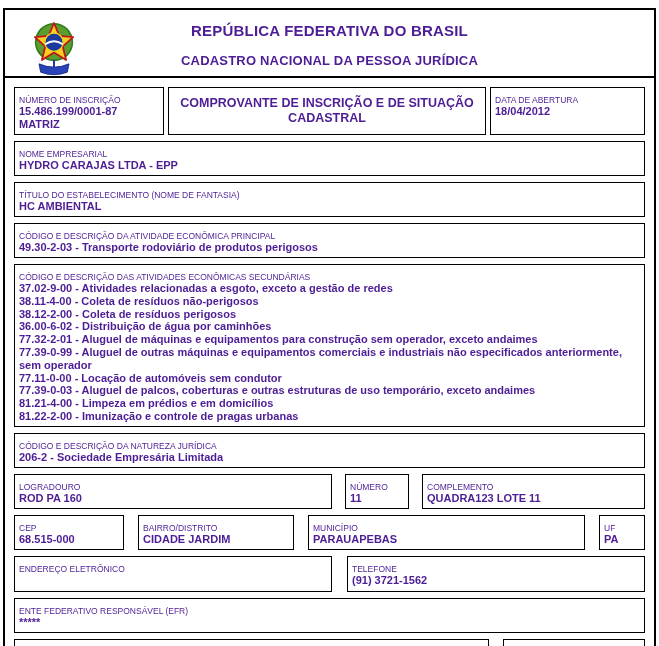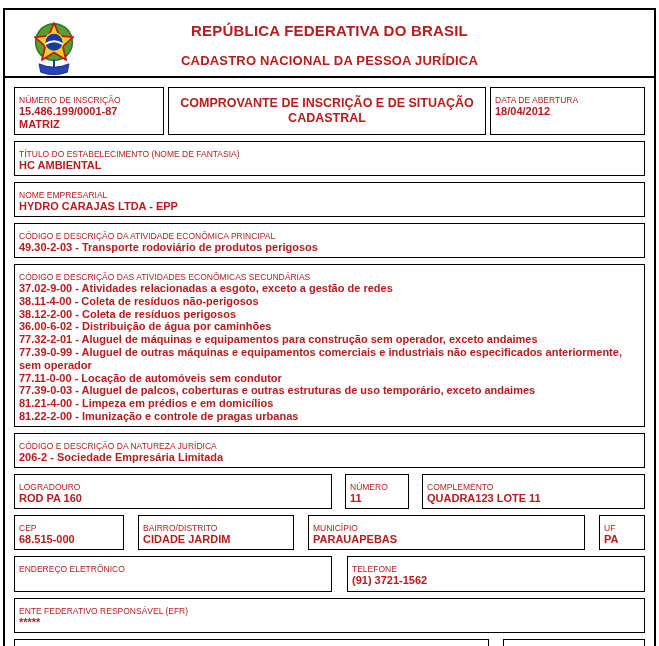--- a/index.html
+++ b/index.html
@@ -1,19 +1,19 @@
 <!DOCTYPE html>
 <html><head>
 <meta charset="utf-8">
 <style>
   * { margin:0; padding:0; box-sizing:border-box; }
   html,body { background:#f0f0f0; }
   .page {
     position:relative; width:659px; height:646px; background:#ffffff;
-    overflow:hidden; font-family:"Liberation Sans", sans-serif; color:#b91c1c;
+    overflow:hidden; font-family:"Liberation Sans", sans-serif; color:#4c1d95;
     margin:0 auto;
   }
   .doc {
     position:absolute; left:3px; top:8px; width:653px; height:720px;
     border:2px solid #000; background:#fff;
   }
   .hdr { position:relative; height:68px; border-bottom:2px solid #000; }
   .logo { position:absolute; left:24px; top:8px; }
   .hdr-titles { text-align:center; padding-top:12px; }
   .t1 { font-size:15px; font-weight:bold; letter-spacing:0.2px; }
@@ -79,29 +79,29 @@
         </div>
         <div class="fbox center-box">COMPROVANTE DE INSCRIÇÃO E DE SITUAÇÃO CADASTRAL</div>
         <div class="fbox w-abertura">
           <div class="lbl">DATA DE ABERTURA</div>
           <div class="val">18/04/2012</div>
         </div>
       </div>
 
       <div class="row">
         <div class="fbox full">
+          <div class="lbl">NOME EMPRESARIAL</div>
+          <div class="val">HYDRO CARAJAS LTDA - EPP</div>
+        </div>
+      </div>
+
+      <div class="row">
+        <div class="fbox full">
           <div class="lbl">TÍTULO DO ESTABELECIMENTO (NOME DE FANTASIA)</div>
           <div class="val">HC AMBIENTAL</div>
-        </div>
-      </div>
-
-      <div class="row">
-        <div class="fbox full">
-          <div class="lbl">NOME EMPRESARIAL</div>
-          <div class="val">HYDRO CARAJAS LTDA - EPP</div>
         </div>
       </div>
 
       <div class="row">
         <div class="fbox full">
           <div class="lbl">CÓDIGO E DESCRIÇÃO DA ATIVIDADE ECONÔMICA PRINCIPAL</div>
           <div class="val">49.30-2-03 - Transporte rodoviário de produtos perigosos</div>
         </div>
       </div>
 

